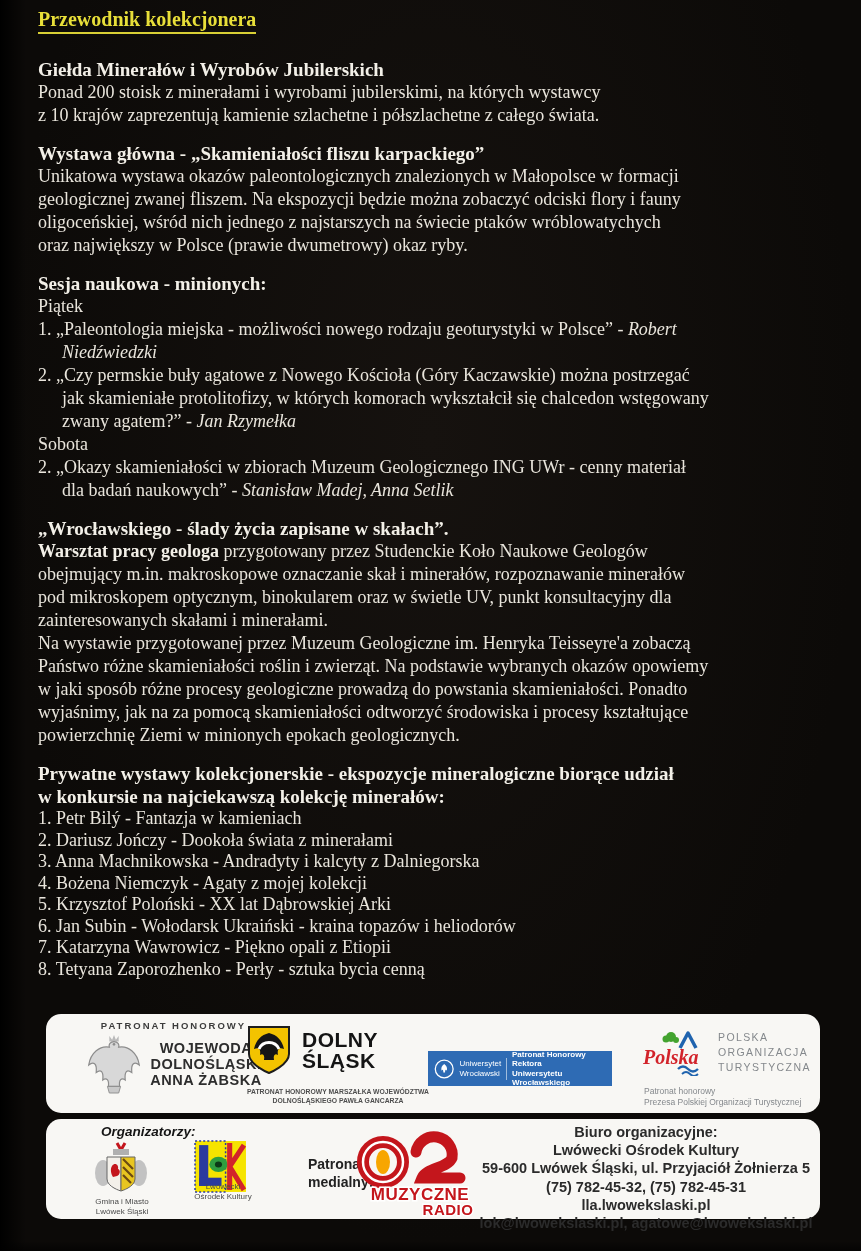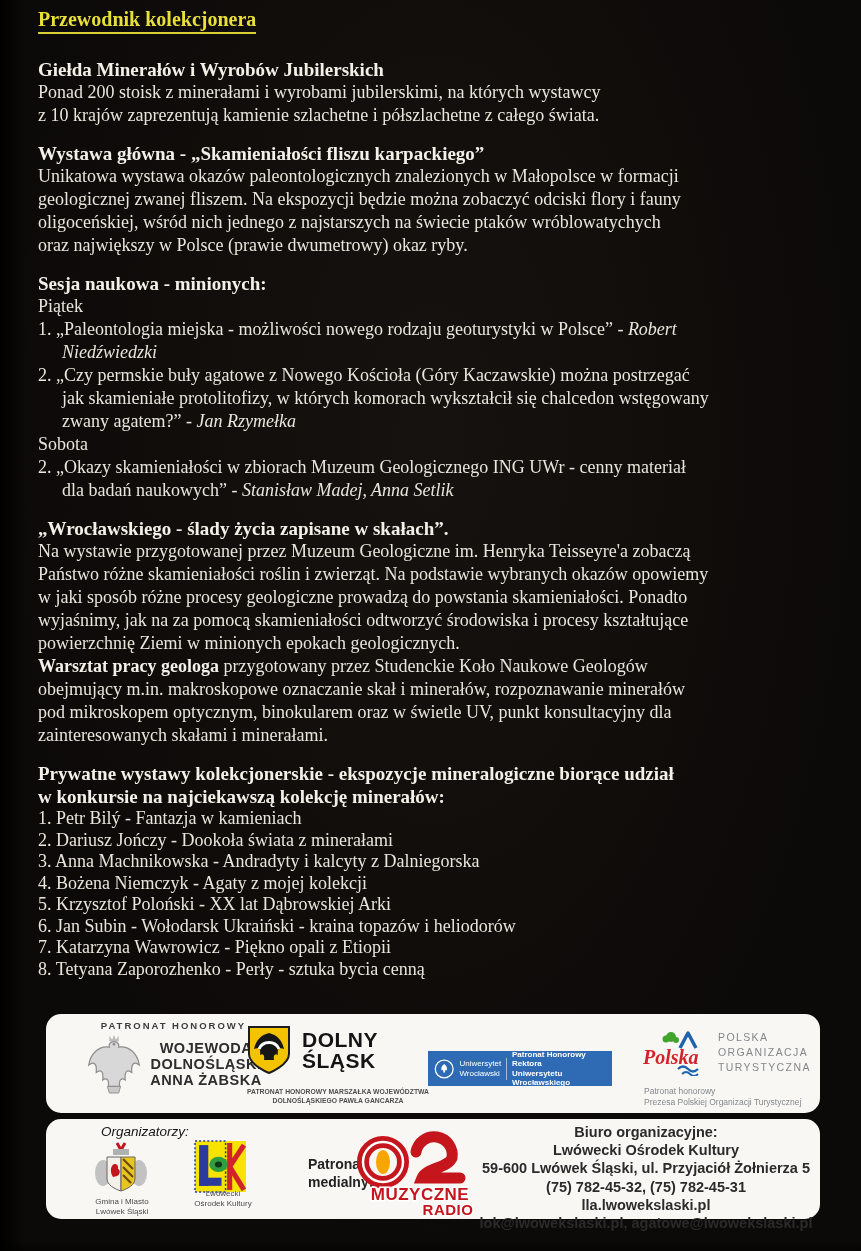--- a/index.html
+++ b/index.html
@@ -42,24 +42,24 @@
 
   .uwr-strip{position:absolute;left:382px;top:37px;width:184px;height:35px;background:#2e6bb4;display:flex;align-items:center;padding:0 6px;gap:5px;color:#fff;}
   .uwr-name{font-size:8px;line-height:9.5px;white-space:pre-line;}
   .uwr-divider{width:1px;height:22px;background:rgba(255,255,255,.55);}
   .uwr-patronat{font-size:8px;font-weight:bold;line-height:9.5px;white-space:pre-line;}
 
   .grp-pot{position:absolute;left:596px;top:14px;display:flex;gap:10px;align-items:center;}
   .pot-name{font-size:10.5px;letter-spacing:1.4px;line-height:15px;color:#84888c;white-space:pre-line;}
   .pot-caption{position:absolute;left:598px;top:72px;font-size:8.5px;color:#84888c;line-height:10.5px;white-space:pre-line;}
 
-  .org-label{position:absolute;left:55px;top:5px;font-size:13.5px;font-weight:normal;font-style:italic;color:#141414;}
+  .org-label{position:absolute;left:55px;top:5px;font-size:13.5px;font-weight:bold;font-style:italic;color:#141414;}
   .crest-caption{position:absolute;font-size:8px;color:#4a4a4a;line-height:10px;text-align:center;white-space:pre-line;width:100px;}
   .cap-gmina{left:26px;top:78px;}
-  .cap-lok{left:127px;top:70px;}
+  .cap-lok{left:127px;top:63px;}
   .pm-label{position:absolute;left:262px;top:36px;font-size:14px;font-weight:bold;color:#222;line-height:18px;white-space:pre-line;}
   .biuro{position:absolute;left:428px;top:4px;width:344px;font-size:14.5px;font-weight:bold;color:#2b2b2b;line-height:18.2px;text-align:center;white-space:pre-line;font-family:Liberation Sans, sans-serif;}
 
   svg{display:block;}
 </style>
 </head>
 <body>
 
 <div class="page">
 
@@ -81,29 +81,29 @@
     <p class="hang"><span>1. „Paleontologia miejska - możliwości nowego rodzaju geoturystyki w Polsce” - </span><em class="author">Robert
 Niedźwiedzki</em></p>
     <p class="hang"><span>2. „Czy permskie buły agatowe z Nowego Kościoła (Góry Kaczawskie) można postrzegać
 jak skamieniałe protolitofizy, w których komorach wykształcił się chalcedon wstęgowany
 zwany agatem?” - </span><em class="author">Jan Rzymełka</em></p>
     <p class="body">Sobota</p>
     <p class="hang"><span>2. „Okazy skamieniałości w zbiorach Muzeum Geologicznego ING UWr - cenny materiał
 dla badań naukowych” - </span><em class="author">Stanisław Madej, Anna Setlik</em></p>
 
     <h2 class="sec">„Wrocławskiego - ślady życia zapisane w skałach”.</h2>
+    <p class="body"><strong class="lead">Warsztat pracy geologa</strong><span> przygotowany przez Studenckie Koło Naukowe Geologów
+obejmujący m.in. makroskopowe oznaczanie skał i minerałów, rozpoznawanie minerałów
+pod mikroskopem optycznym, binokularem oraz w świetle UV, punkt konsultacyjny dla
+zainteresowanych skałami i minerałami.</span></p>
     <p class="body">Na wystawie przygotowanej przez Muzeum Geologiczne im. Henryka Teisseyre'a zobaczą
 Państwo różne skamieniałości roślin i zwierząt. Na podstawie wybranych okazów opowiemy
 w jaki sposób różne procesy geologiczne prowadzą do powstania skamieniałości. Ponadto
 wyjaśnimy, jak na za pomocą skamieniałości odtworzyć środowiska i procesy kształtujące
 powierzchnię Ziemi w minionych epokach geologicznych.</p>
-    <p class="body"><strong class="lead">Warsztat pracy geologa</strong><span> przygotowany przez Studenckie Koło Naukowe Geologów
-obejmujący m.in. makroskopowe oznaczanie skał i minerałów, rozpoznawanie minerałów
-pod mikroskopem optycznym, binokularem oraz w świetle UV, punkt konsultacyjny dla
-zainteresowanych skałami i minerałami.</span></p>
 
     <h2 class="sec">Prywatne wystawy kolekcjonerskie - ekspozycje mineralogiczne biorące udział
 w konkursie na najciekawszą kolekcję minerałów:</h2>
     <p class="item">1. Petr Bilý - Fantazja w kamieniach</p>
     <p class="item">2. Dariusz Jończy - Dookoła świata z minerałami</p>
     <p class="item">3. Anna Machnikowska - Andradyty i kalcyty z Dalniegorska</p>
     <p class="item">4. Bożena Niemczyk - Agaty z mojej kolekcji</p>
     <p class="item">5. Krzysztof Poloński - XX lat Dąbrowskiej Arki</p>
     <p class="item">6. Jan Subin - Wołodarsk Ukraiński - kraina topazów i heliodorów</p>
     <p class="item">7. Katarzyna Wawrowicz - Piękno opali z Etiopii</p>

